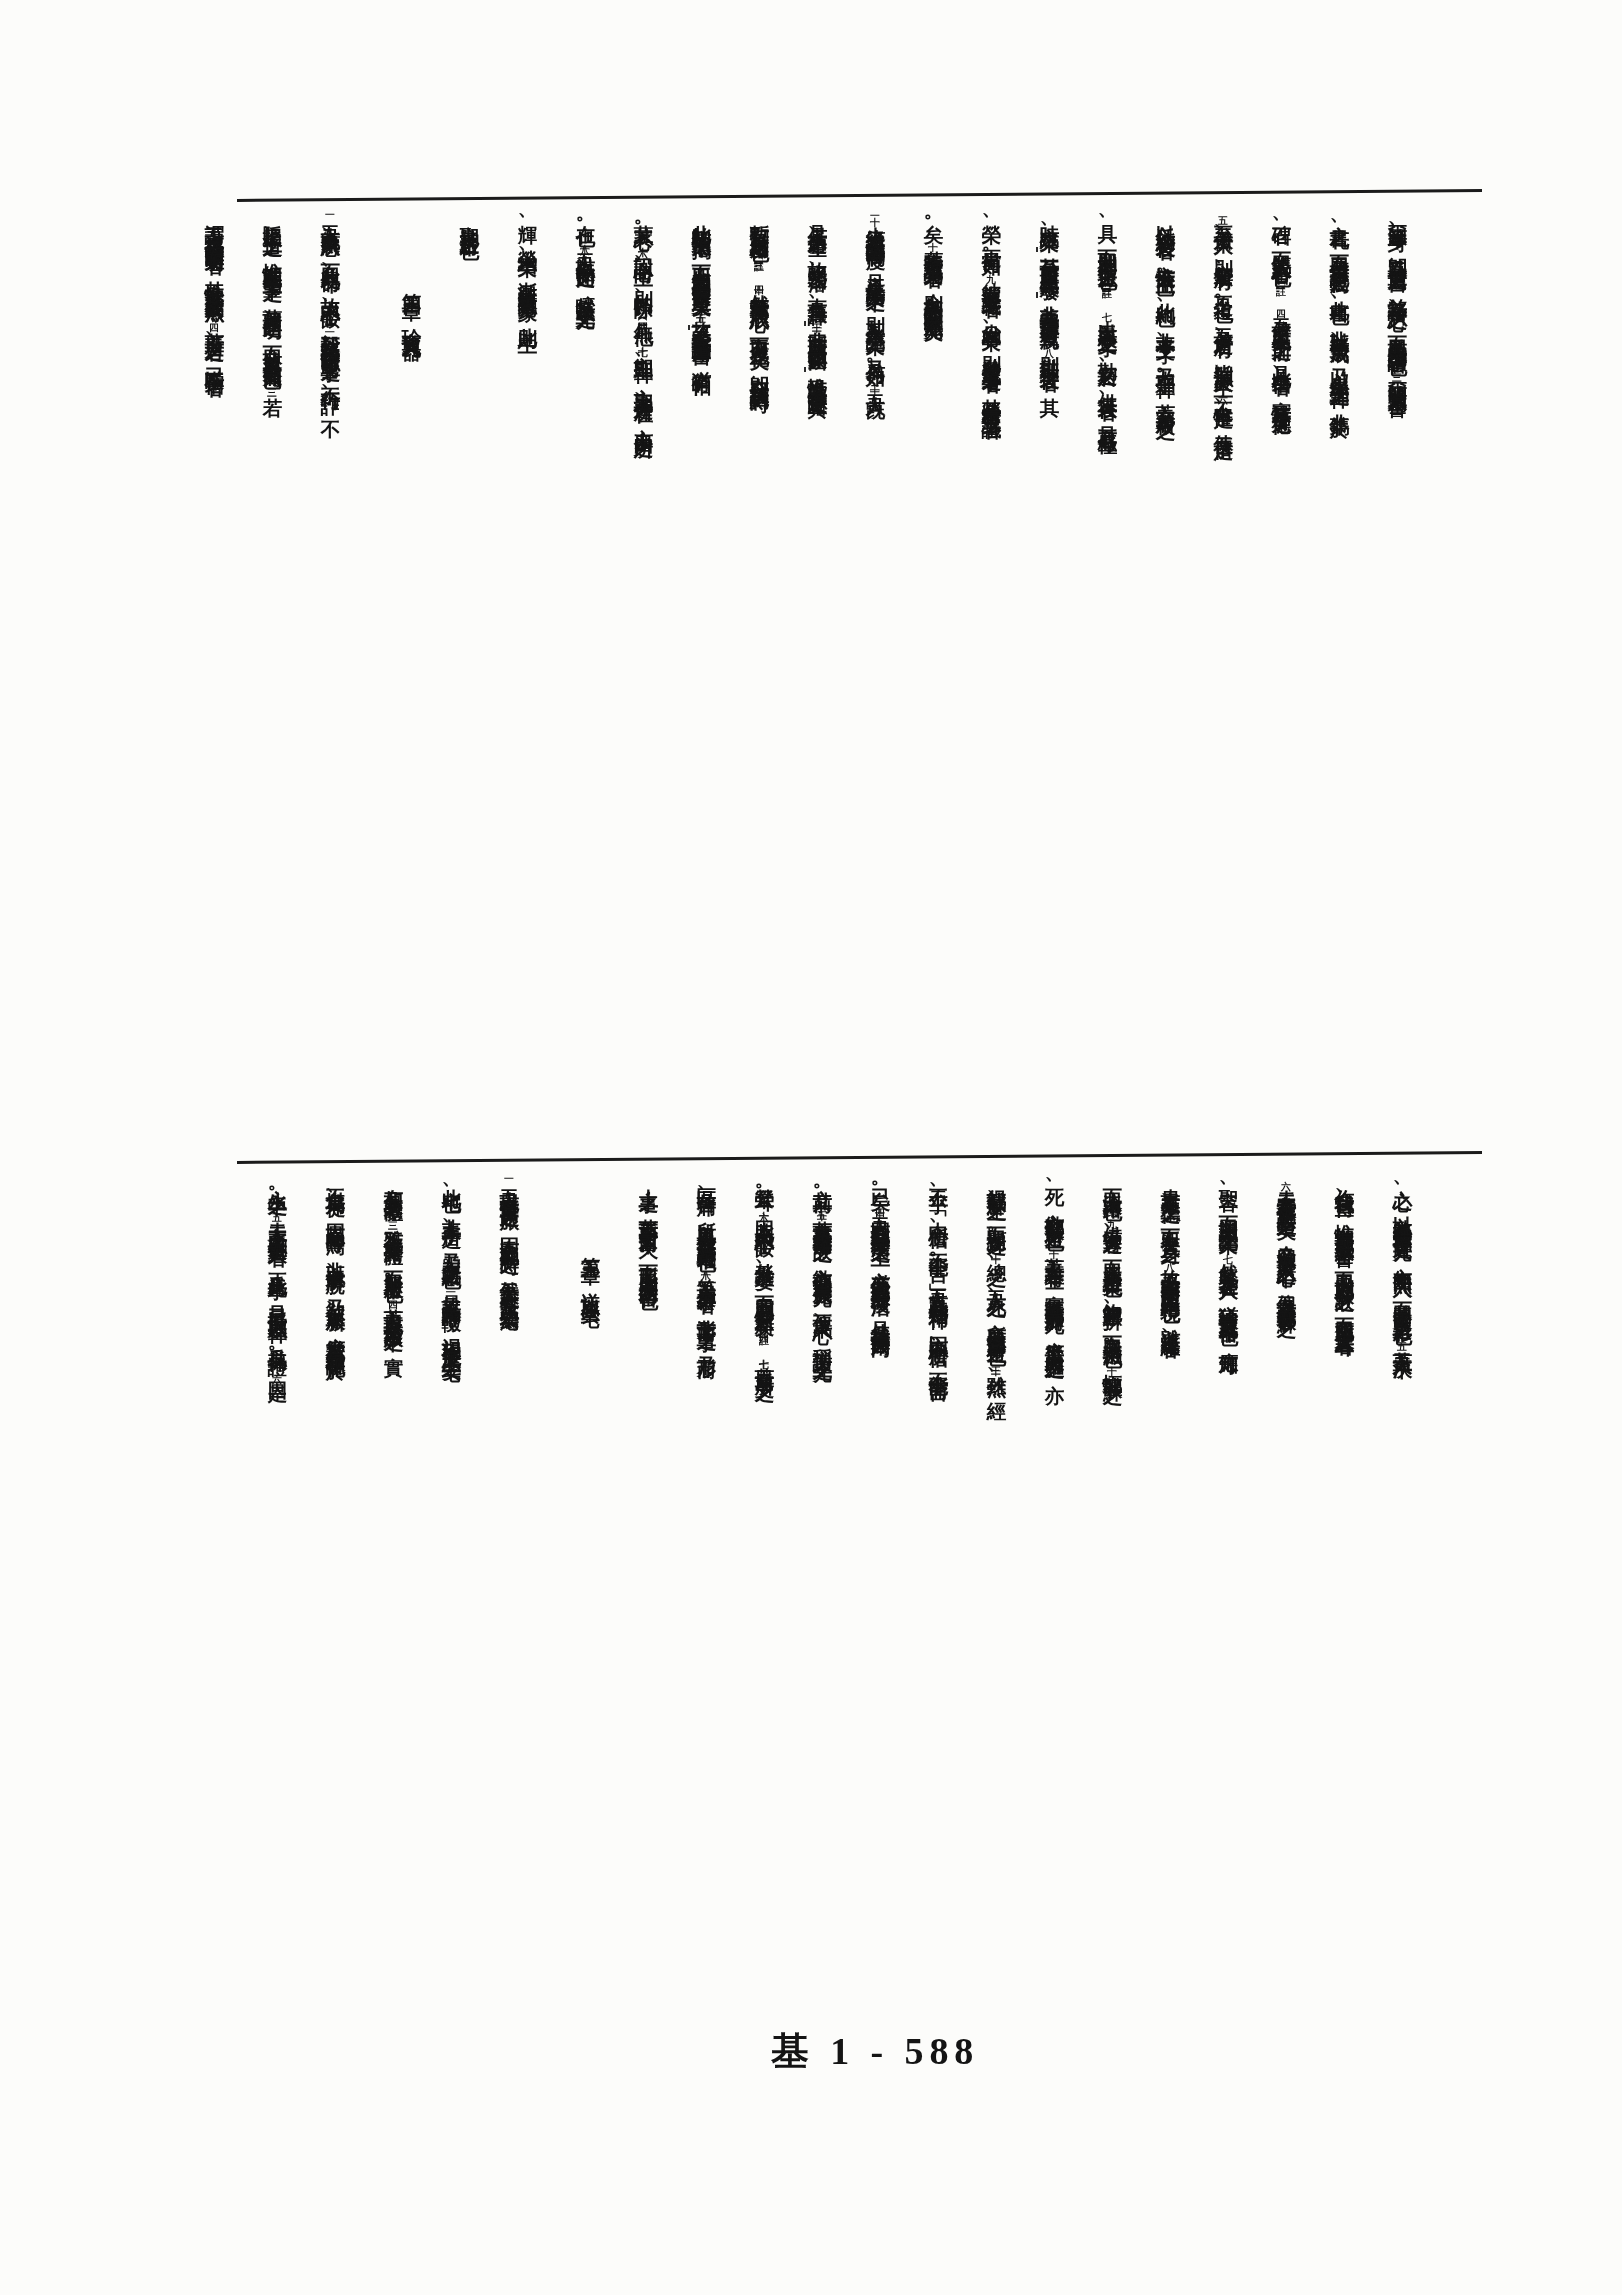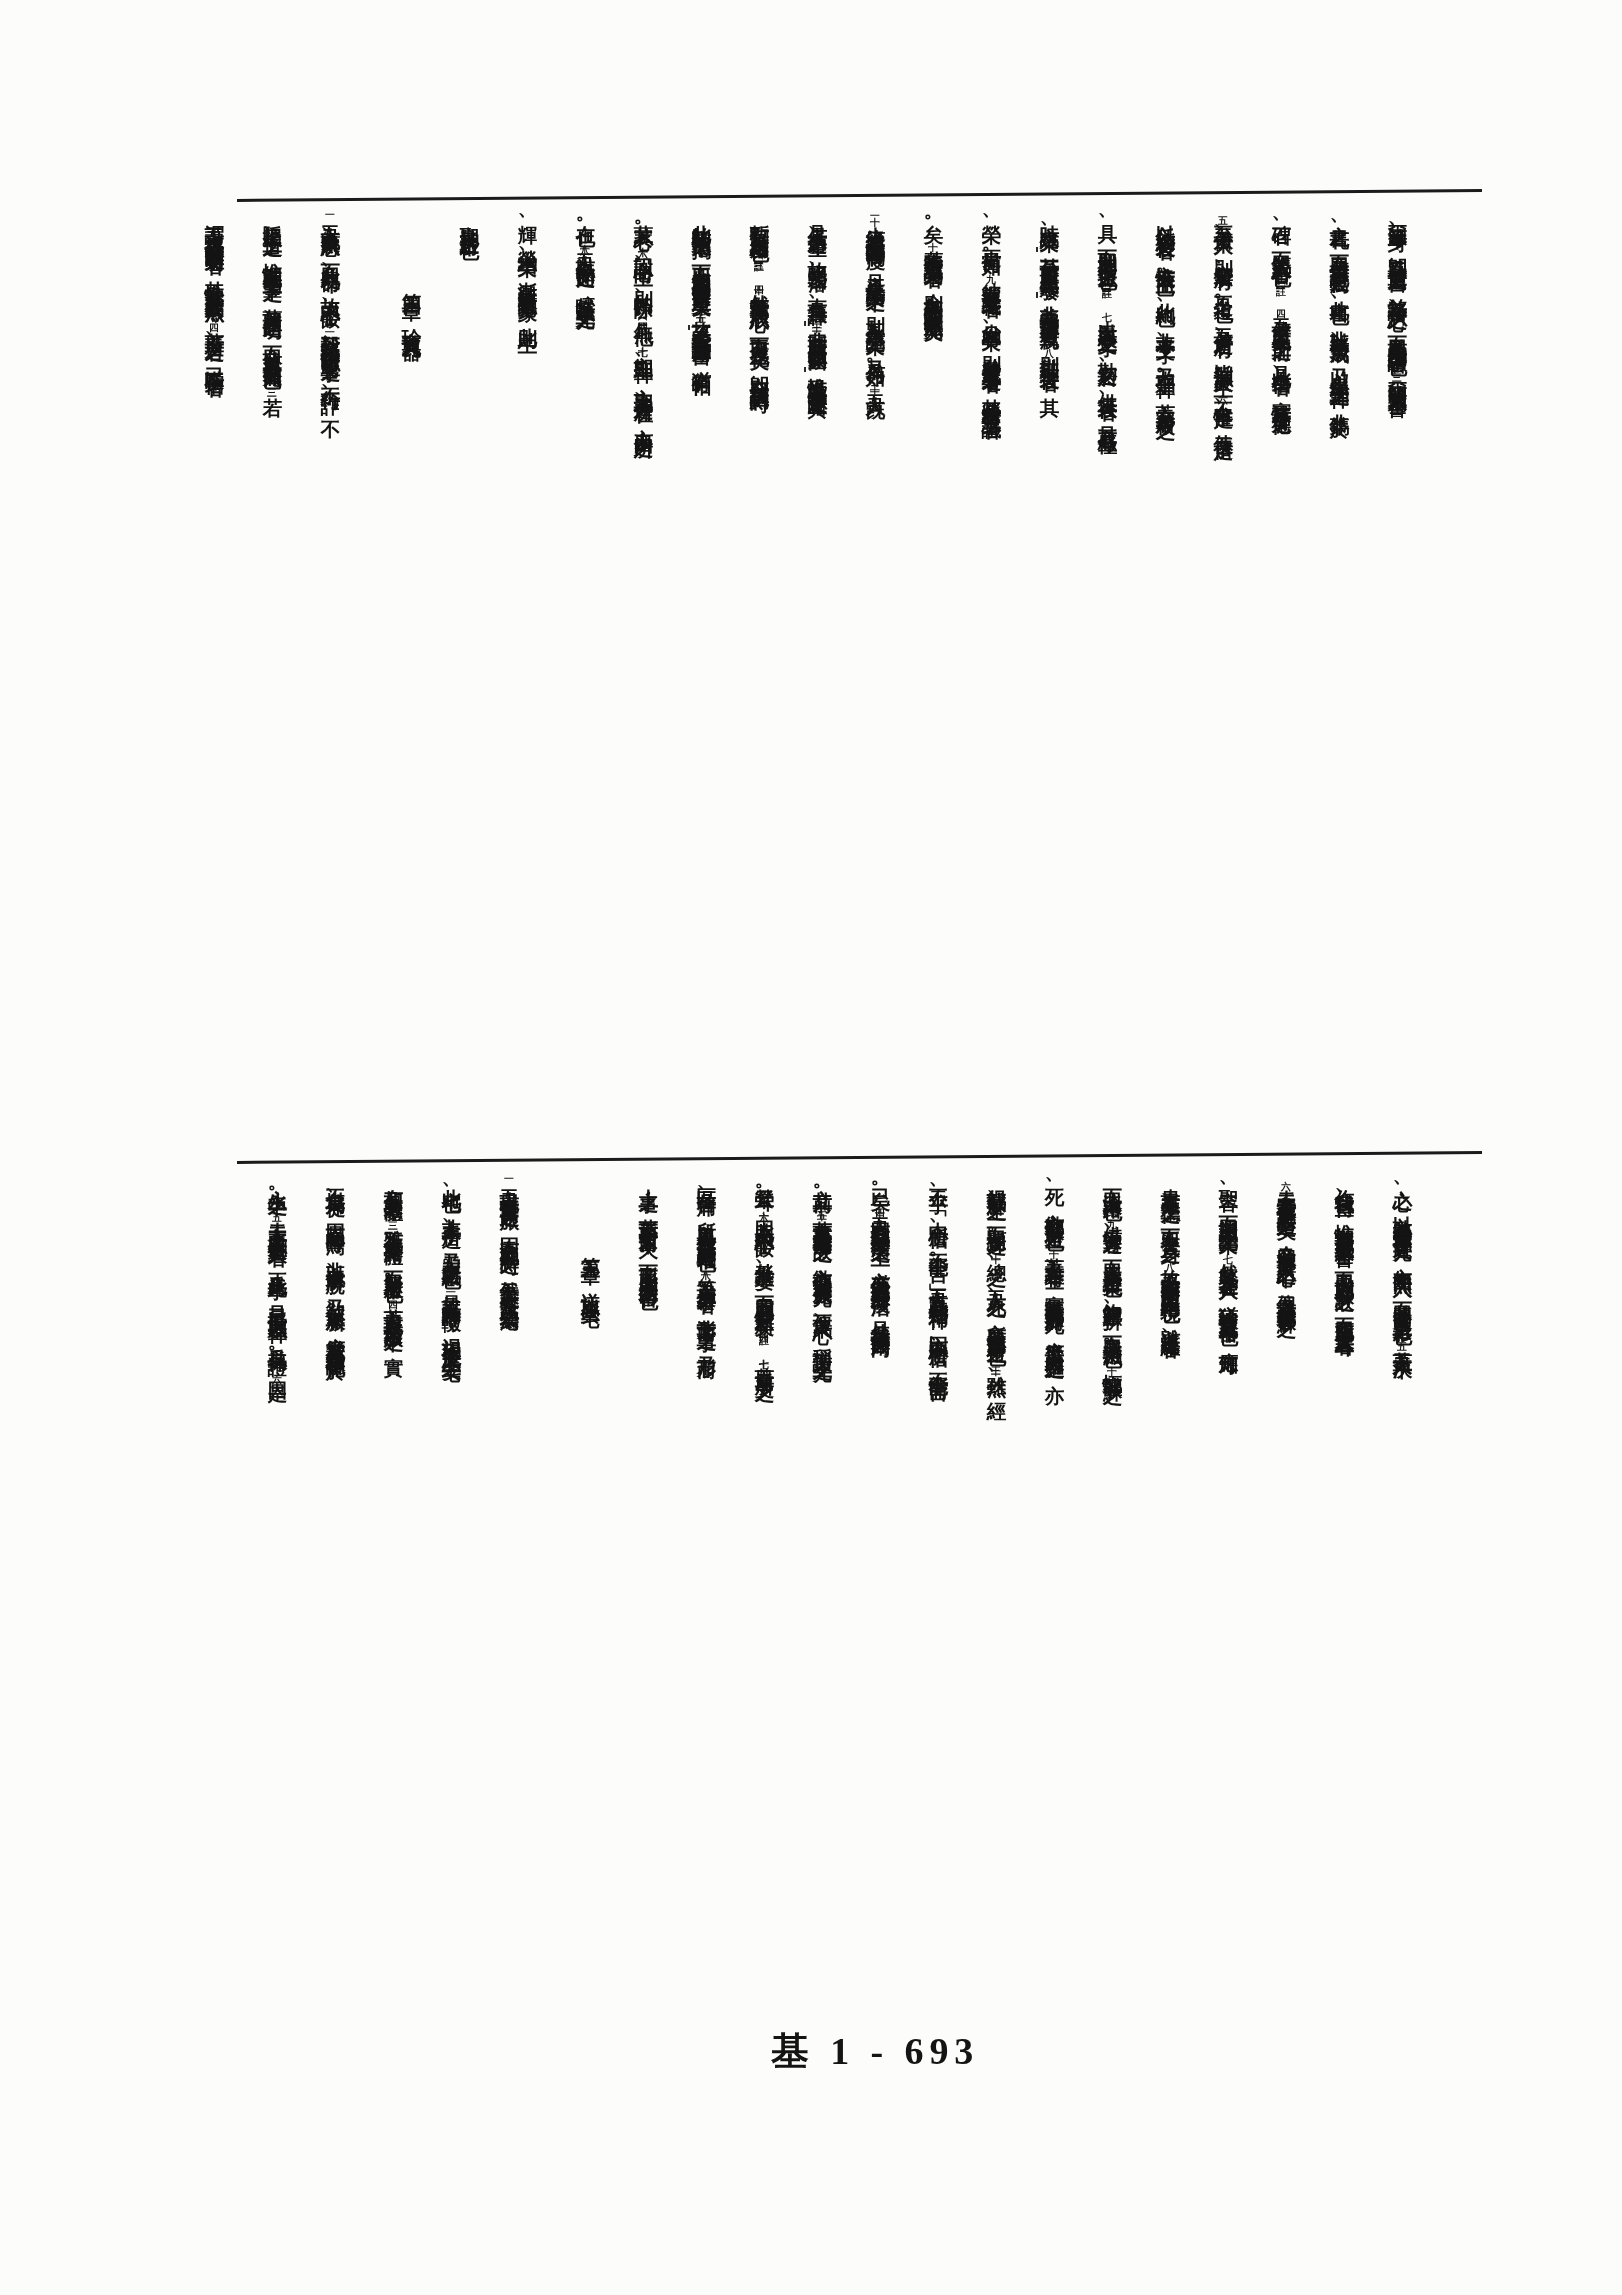--- a/index.html
+++ b/index.html
@@ -107,16 +107,16 @@
       <div class="col">區區苦痛、所以爲吾人作成無量之榮福也。<span class="sm">十八</span>第吾人所仰慕者、非形而下之事、乃形而</div>
       <div class="col">上之事；蓋形而下者暫而不久、而形而上者則永生罔替也。</div>
       <div class="col heading">第五章　逆旅與眞宅</div>
       <div class="col"><span class="sm">一</span>吾人現世暫寓之逆旅<span class="sm">【註一】</span>　固有土崩瓦解之時。然吾人在天有一永久之安宅焉。</div>
       <div class="col">此宅也、非人手所造、乃天主之所賜也。<span class="sm">二</span>是故吾人呻吟不輟、渴望得庇於天上之安宅、</div>
       <div class="col">有如衣之蔽體<span class="sm">【註二】</span>　<span class="sm">三</span>雅不欲赤身露體、而無所被服也。<span class="sm">四</span>蓋吾人現處於逆旅之中、實</div>
       <div class="col">不堪其局促、因是而呻吟焉；非以自求解脫、乃欲被上新服、庶幾有死之身得融化於</div>
       <div class="col">永生之中。<span class="sm">五</span>夫天主之所以創造吾人者、正爲此事；且已授吾人以聖神、爲其保證。<span class="sm">六</span>因是</div>
     </div>
 
-  <div class="footer">基 1 - 693</div>
+  <div class="footer">基 1 - 588</div>
 
 </div>
 
 
 </body></html>

